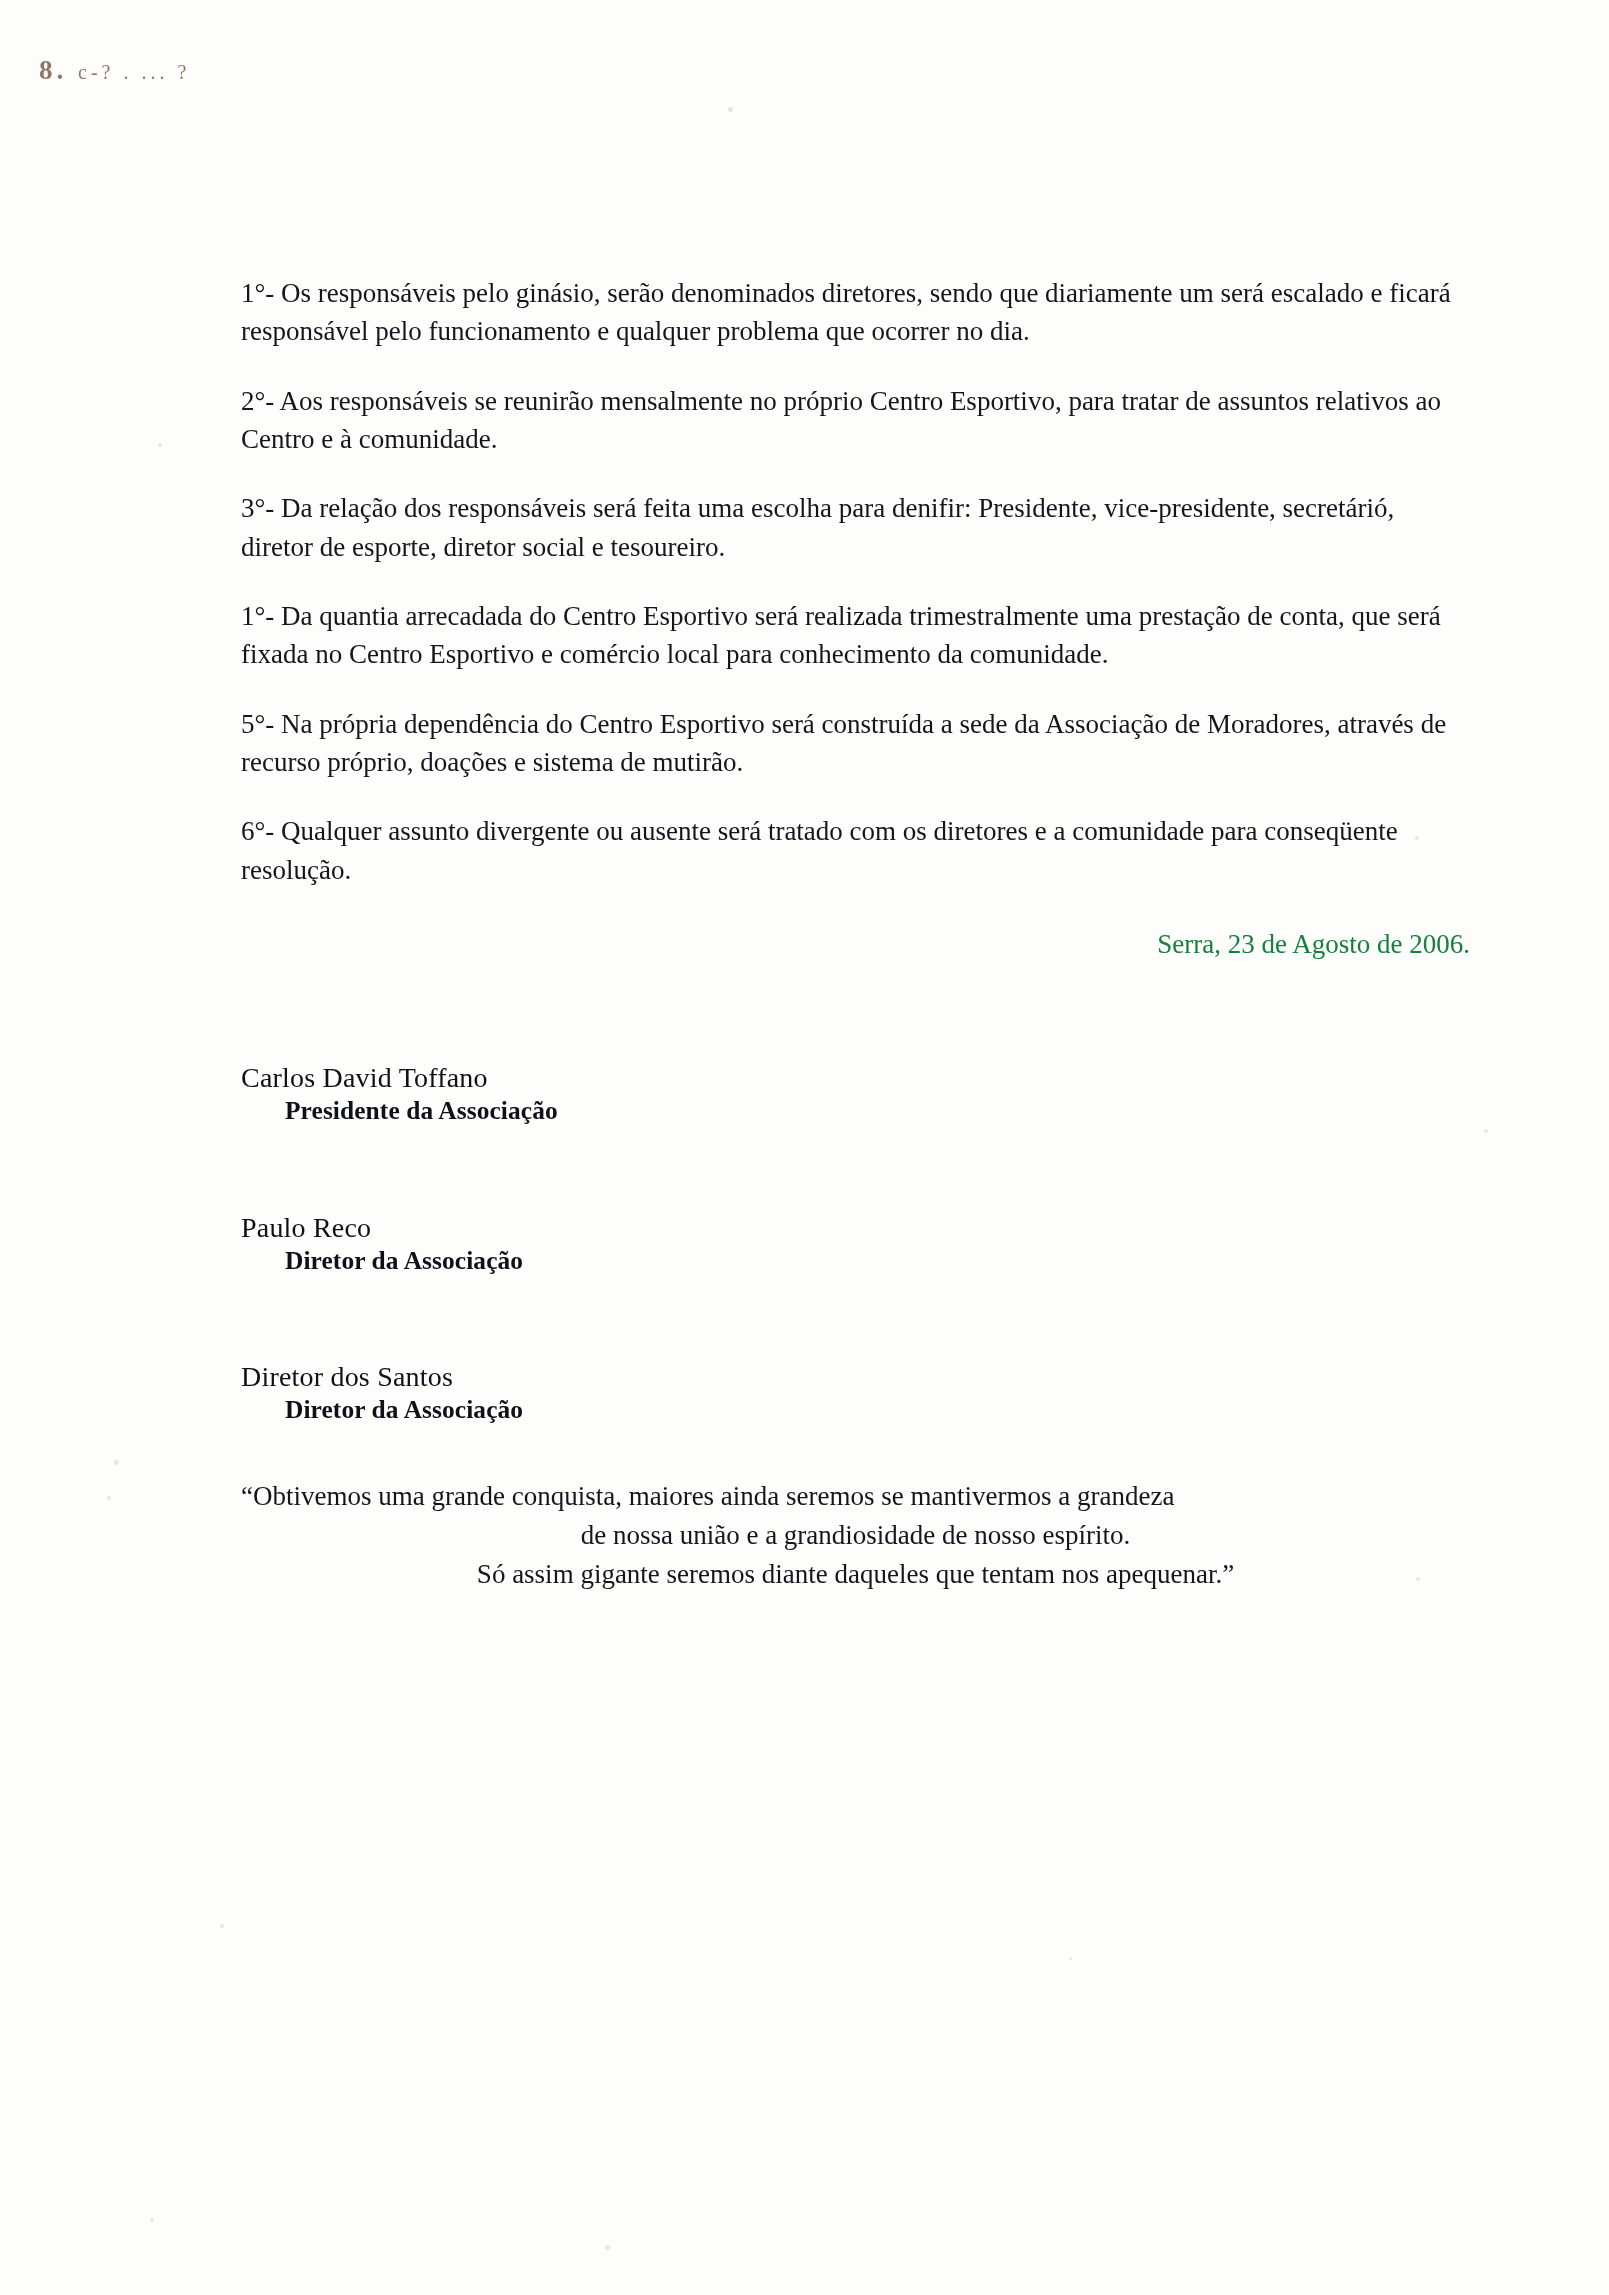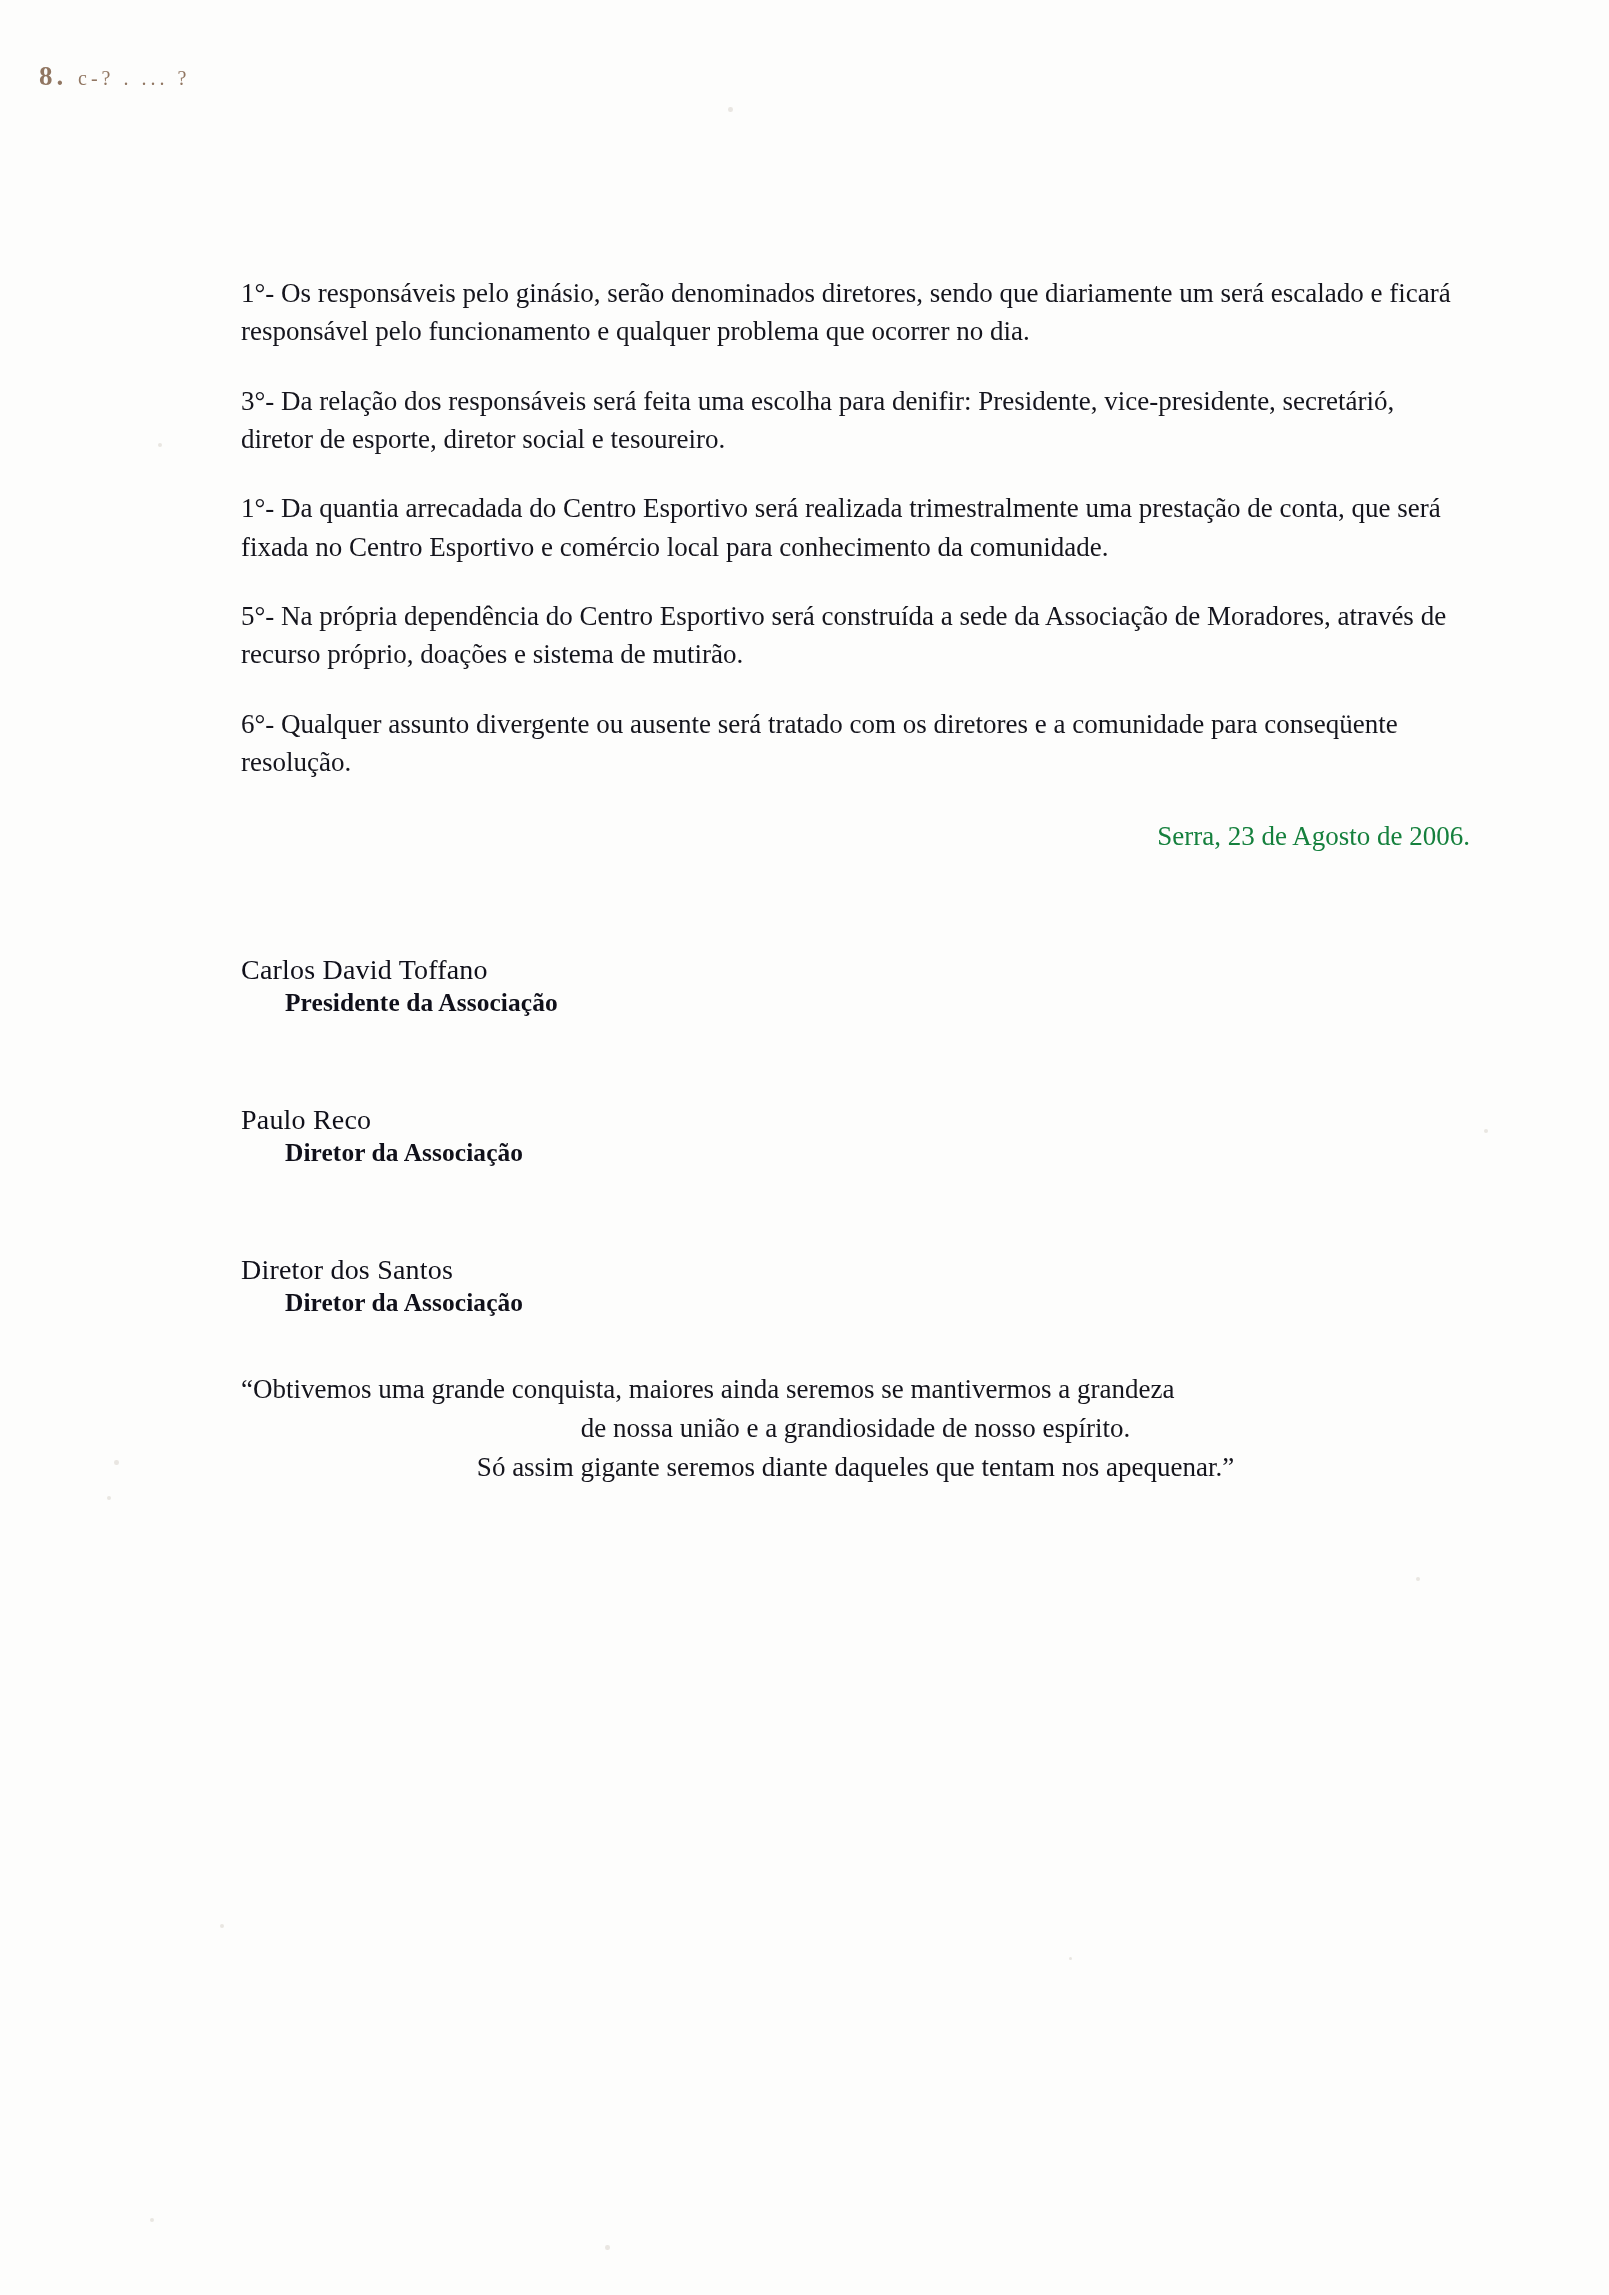--- a/index.html
+++ b/index.html
@@ -22,21 +22,21 @@
   
   .speckle {
     position: absolute;
     background: #d8d4cc;
     border-radius: 50%;
     opacity: .55;
   }
   .scan-mark {
     position: absolute;
     left: 39px;
-    top: 61px;
+    top: 55px;
     width: 220px;
     height: 47px;
     color: #6d4a2f;
     font-family: "Liberation Serif", serif;
     font-size: 27px;
     letter-spacing: 4px;
     opacity: .75;
     filter: blur(0.2px);
     white-space: nowrap;
   }
@@ -113,20 +113,21 @@
   <div class="speckle" style="left:107px;top:1496px;width:4px;height:4px;"></div>
   <div class="speckle" style="left:1416px;top:1577px;width:4px;height:4px;"></div>
   <div class="speckle" style="left:220px;top:1924px;width:4px;height:4px;"></div>
   <div class="speckle" style="left:150px;top:2218px;width:4px;height:4px;"></div>
   <div class="speckle" style="left:605px;top:2245px;width:4.7px;height:4.7px;"></div>
   <div class="speckle" style="left:1069px;top:1957px;width:3.3px;height:3.3px;"></div>
 
   <div class="content">
 
     <p class="body-par">1°- Os responsáveis pelo ginásio, serão denominados diretores, sendo que diariamente um será escalado e ficará responsável pelo funcionamento e qualquer problema que ocorrer no dia.</p>
+    <p class="body-par">2°- Aos responsáveis se reunirão mensalmente no próprio Centro Esportivo, para tratar de assuntos relativos ao Centro e à comunidade.</p>
     <p class="body-par">3°- Da relação dos responsáveis será feita uma escolha para denifir: Presidente, vice-presidente, secretárió, diretor de esporte, diretor social e tesoureiro.</p>
     <p class="body-par">1°- Da quantia arrecadada do Centro Esportivo será realizada trimestralmente uma prestação de conta, que será fixada no Centro Esportivo e comércio local para conhecimento da comunidade.</p>
     <p class="body-par">5°- Na própria dependência do Centro Esportivo será construída a sede da Associação de Moradores, através de recurso próprio, doações e sistema de mutirão.</p>
     <p class="body-par">6°- Qualquer assunto divergente ou ausente será tratado com os diretores e a comunidade para conseqüente resolução.</p>
 
     <p class="place-date">Serra, 23 de Agosto de 2006.</p>
 
     <div class="signatures">
       <div class="sig-block">
         <div class="sig-name">Carlos David Toffano</div>

